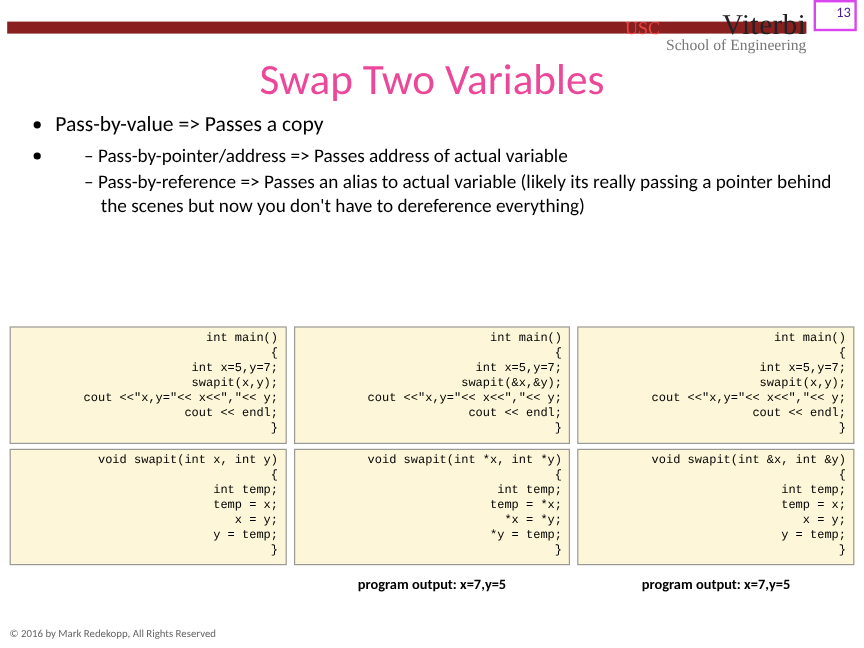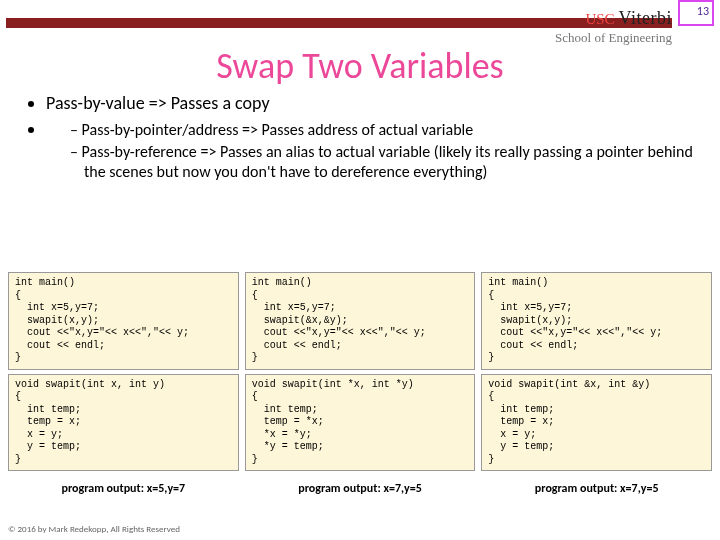--- a/index.html
+++ b/index.html
@@ -3,31 +3,31 @@
 <meta charset="utf-8">
 <style>
   * { box-sizing: border-box; margin: 0; padding: 0; }
   html, body { width: 720px; height: 540px; font-family: Calibri, Arial, sans-serif; background: #fff; color: #000; }
   .slide { position: relative; width: 720px; height: 540px; }
   .topbar { position: absolute; top: 0; left: 0; right: 0; height: 38px; }
   .redbar { position: absolute; top: 18px; left: 6px; right: 48px; height: 10px; background: #8a1f1f; }
   .pagenum-box { position: absolute; top: 0; right: 6px; width: 36px; height: 26px; border: 2px solid #d946ef; background: #fff; font-size: 12px; text-align: right; padding: 2px 3px; color: #4c1d95; }
   .logo { position: absolute; top: 8px; right: 48px; display: flex; align-items: baseline; gap: 4px; }
   .logo-usc { font-weight: normal; color: #ef4444; font-size: 15px; font-family: "Times New Roman", serif; }
-  .logo-viterbi { color: #222; font-size: 18px; letter-spacing: 0.5px; font-family: "Times New Roman", serif; }
+  .logo-viterbi { color: #222; font-size: 24px; letter-spacing: 0.5px; font-family: "Times New Roman", serif; margin-left: 48px; }
   .logo-sub { position: absolute; top: 30px; right: 48px; font-size: 13px; color: #777; font-family: "Times New Roman", serif; }
   .title { position: absolute; top: 44px; left: 0; right: 0; text-align: center; font-size: 36px; color: #ec4899; font-weight: 400; }
   .bullets { position: absolute; top: 92px; left: 26px; right: 20px; font-size: 18px; }
   .bullets li { list-style: disc; margin-left: 20px; margin-bottom: 4px; }
   .subbullets { font-size: 16px; margin-top: 2px; }
   .subbullets li { list-style: none; margin-left: 24px; margin-bottom: 2px; text-indent: -14px; padding-left: 14px; line-height: 1.25; }
   .subbullets li::before { content: "– "; }
   .codegrid { position: absolute; top: 272px; left: 8px; right: 8px; display: flex; gap: 6px; }
   .codecol { flex: 1; display: flex; flex-direction: column; }
-  .codebox { background: #fdf6d8; border: 1px solid #999; padding: 4px 6px; font-family: "Courier New", monospace; font-size: 10px; line-height: 1.25; white-space: pre; overflow: hidden; }
+  .codebox { background: #fdf6d8; border: 1px solid #999; padding: 4px 6px; font-family: "Courier New", monospace; font-size: 10px; line-height: 1.25; white-space: pre; overflow: hidden; text-align: right; }
   .codegap { height: 4px; }
   .output { text-align: center; font-size: 12px; font-weight: bold; margin-top: 10px; }
   .footer { position: absolute; bottom: 6px; left: 8px; font-size: 9px; color: #666; }
 </style>
 </head>
 <body>
 
 <div class="slide">
 
   <div class="topbar">
@@ -62,21 +62,20 @@
   cout &lt;&lt; endl;
 }</div>
       <div class="codegap"></div>
       <div class="codebox">void swapit(int x, int y)
 {
   int temp;
   temp = x;
   x = y;
   y = temp;
 }</div>
-      <div class="output">program output:  x=5,y=7</div>
     </div>
     <div class="codecol">
       <div class="codebox">int main()
 {
   int x=5,y=7;
   swapit(&amp;x,&amp;y);
   cout &lt;&lt;"x,y="&lt;&lt; x&lt;&lt;","&lt;&lt; y;
   cout &lt;&lt; endl;
 }</div>
       <div class="codegap"></div>

